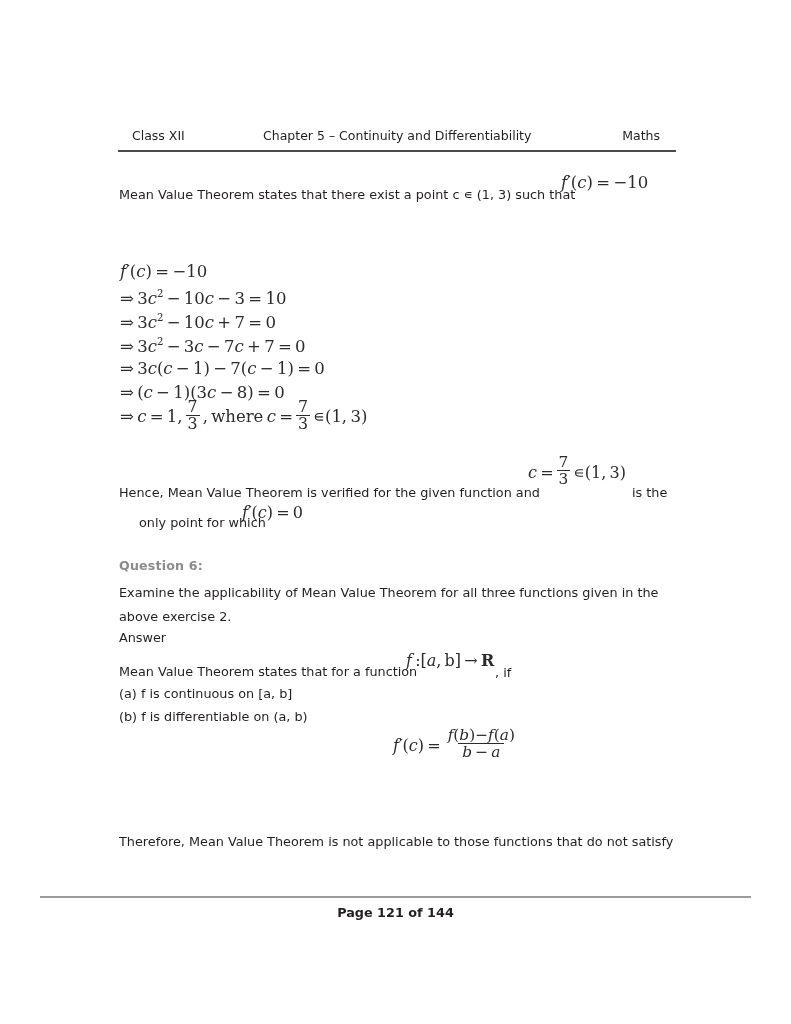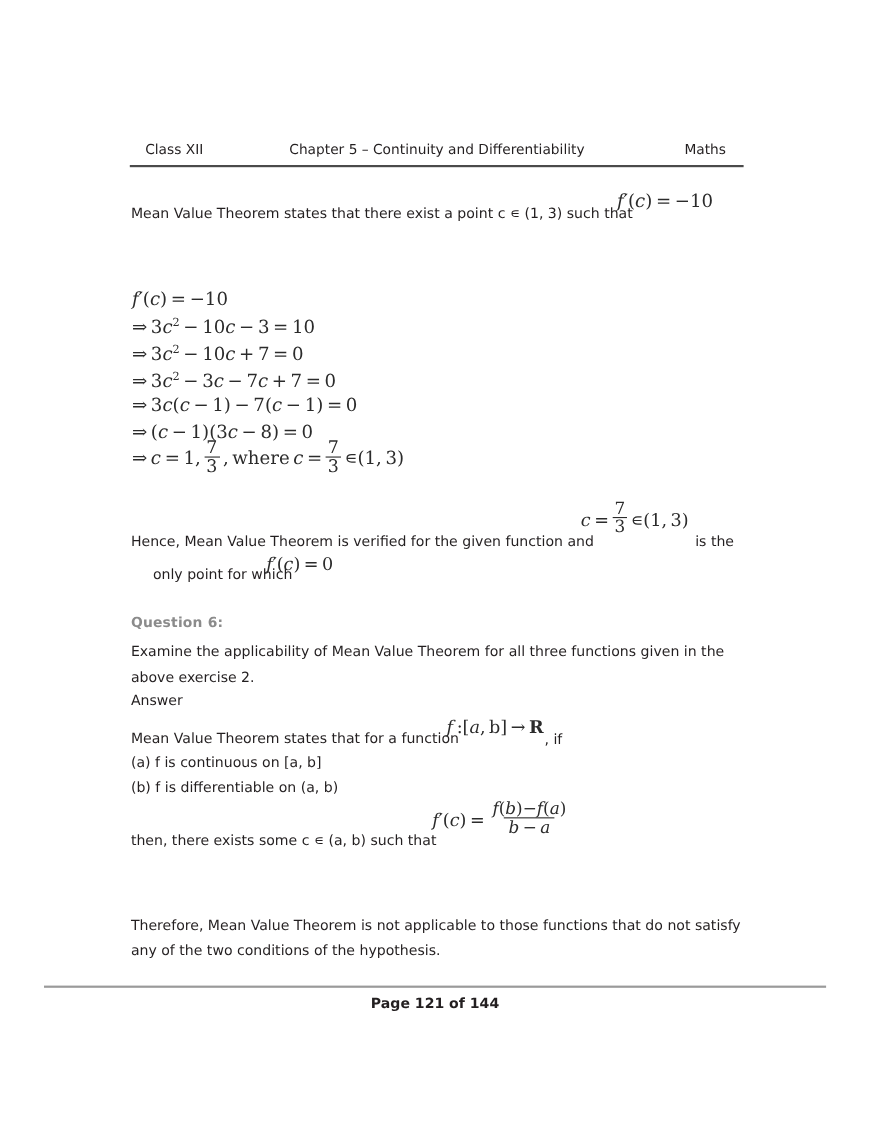--- a/index.html
+++ b/index.html
@@ -238,31 +238,29 @@
 
   <div class="para" style="left:495px; top:661px;">, if</div>
 
   <div class="para" style="left:119px; top:682px;">
     <span>(a) f is continuous on [a, b]</span>
   </div>
   <div class="para" style="left:119px; top:705px;">
     <span>(b) f is differentiable on (a, b)</span>
   </div>
 
-  <div class="para" style="left:119px; top:753px;">then, there exists some c ∊ (a, b) such that</div>
 
   <div class="inlinemath" style="left:393px; top:729px; font-size:16px;">
     <span class="math" style="display:inline-flex; align-items:center;">
       <span><i>f</i>′<span class="up">(</span><i>c</i><span class="up">)</span> <span class="up">=</span></span>
       <span class="frac wide">
         <span class="num"><i>f</i><span class="up">(</span><i>b</i><span class="up">)</span><span class="up">−</span><i>f</i><span class="up">(</span><i>a</i><span class="up">)</span></span>
         <span class="den"><i>b</i> <span class="up">−</span> <i>a</i></span>
       </span>
     </span>
   </div>
 
   <div class="para" style="left:119px; top:830px;">Therefore, Mean Value Theorem is not applicable to those functions that do not satisfy</div>
-  <div class="para" style="left:119px; top:853px;">any of the two conditions of the hypothesis.</div>
 
   <div class="footer-rule"></div>
   <div class="footer-text">Page 121 of 144</div>
 
 </div>
 
 </body></html>

